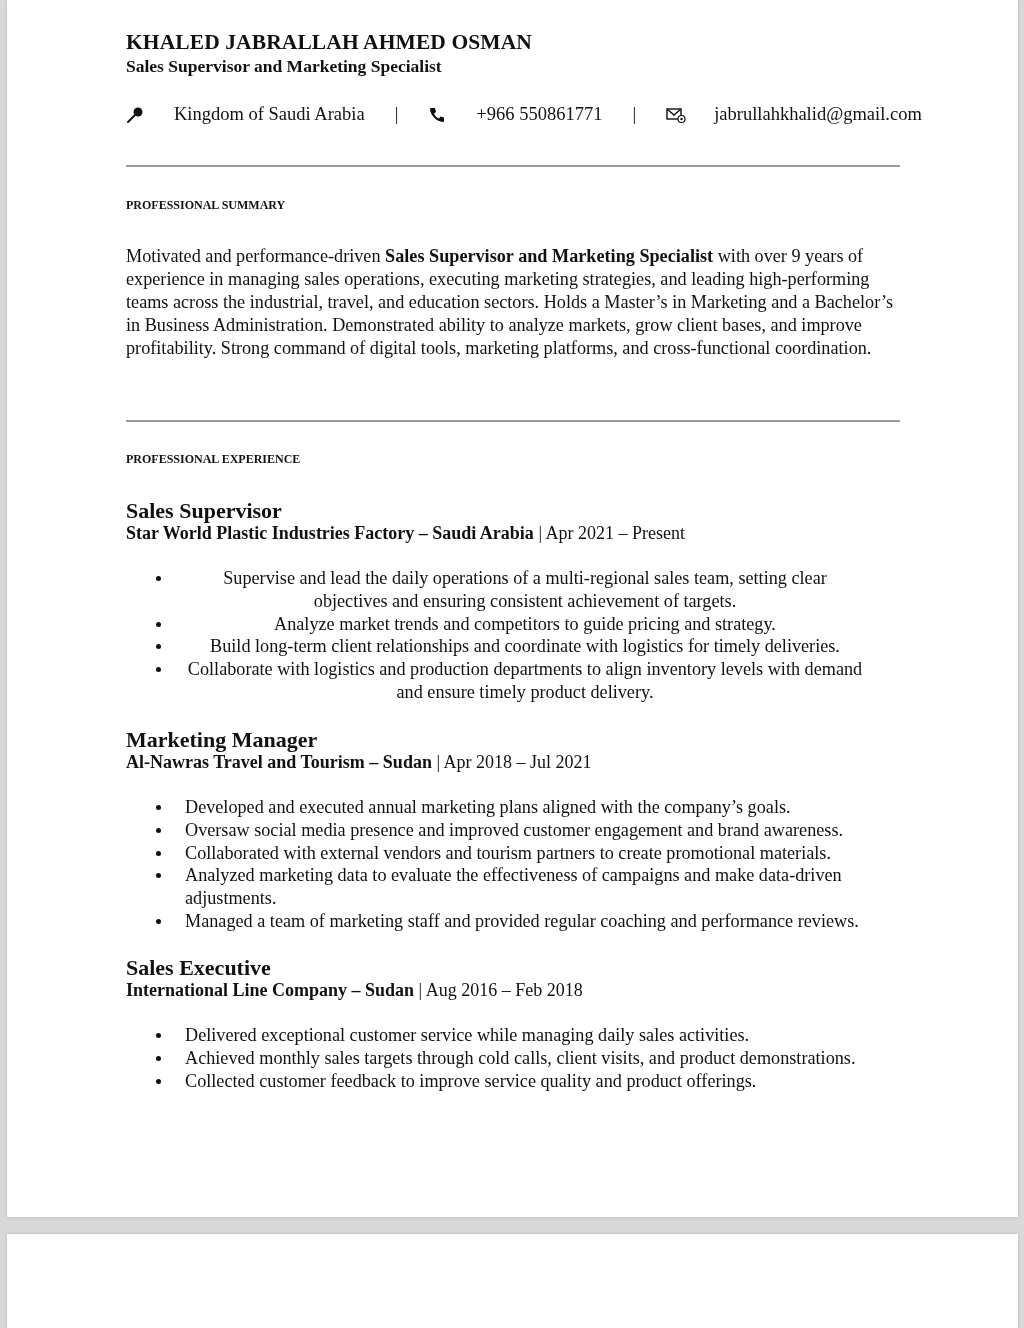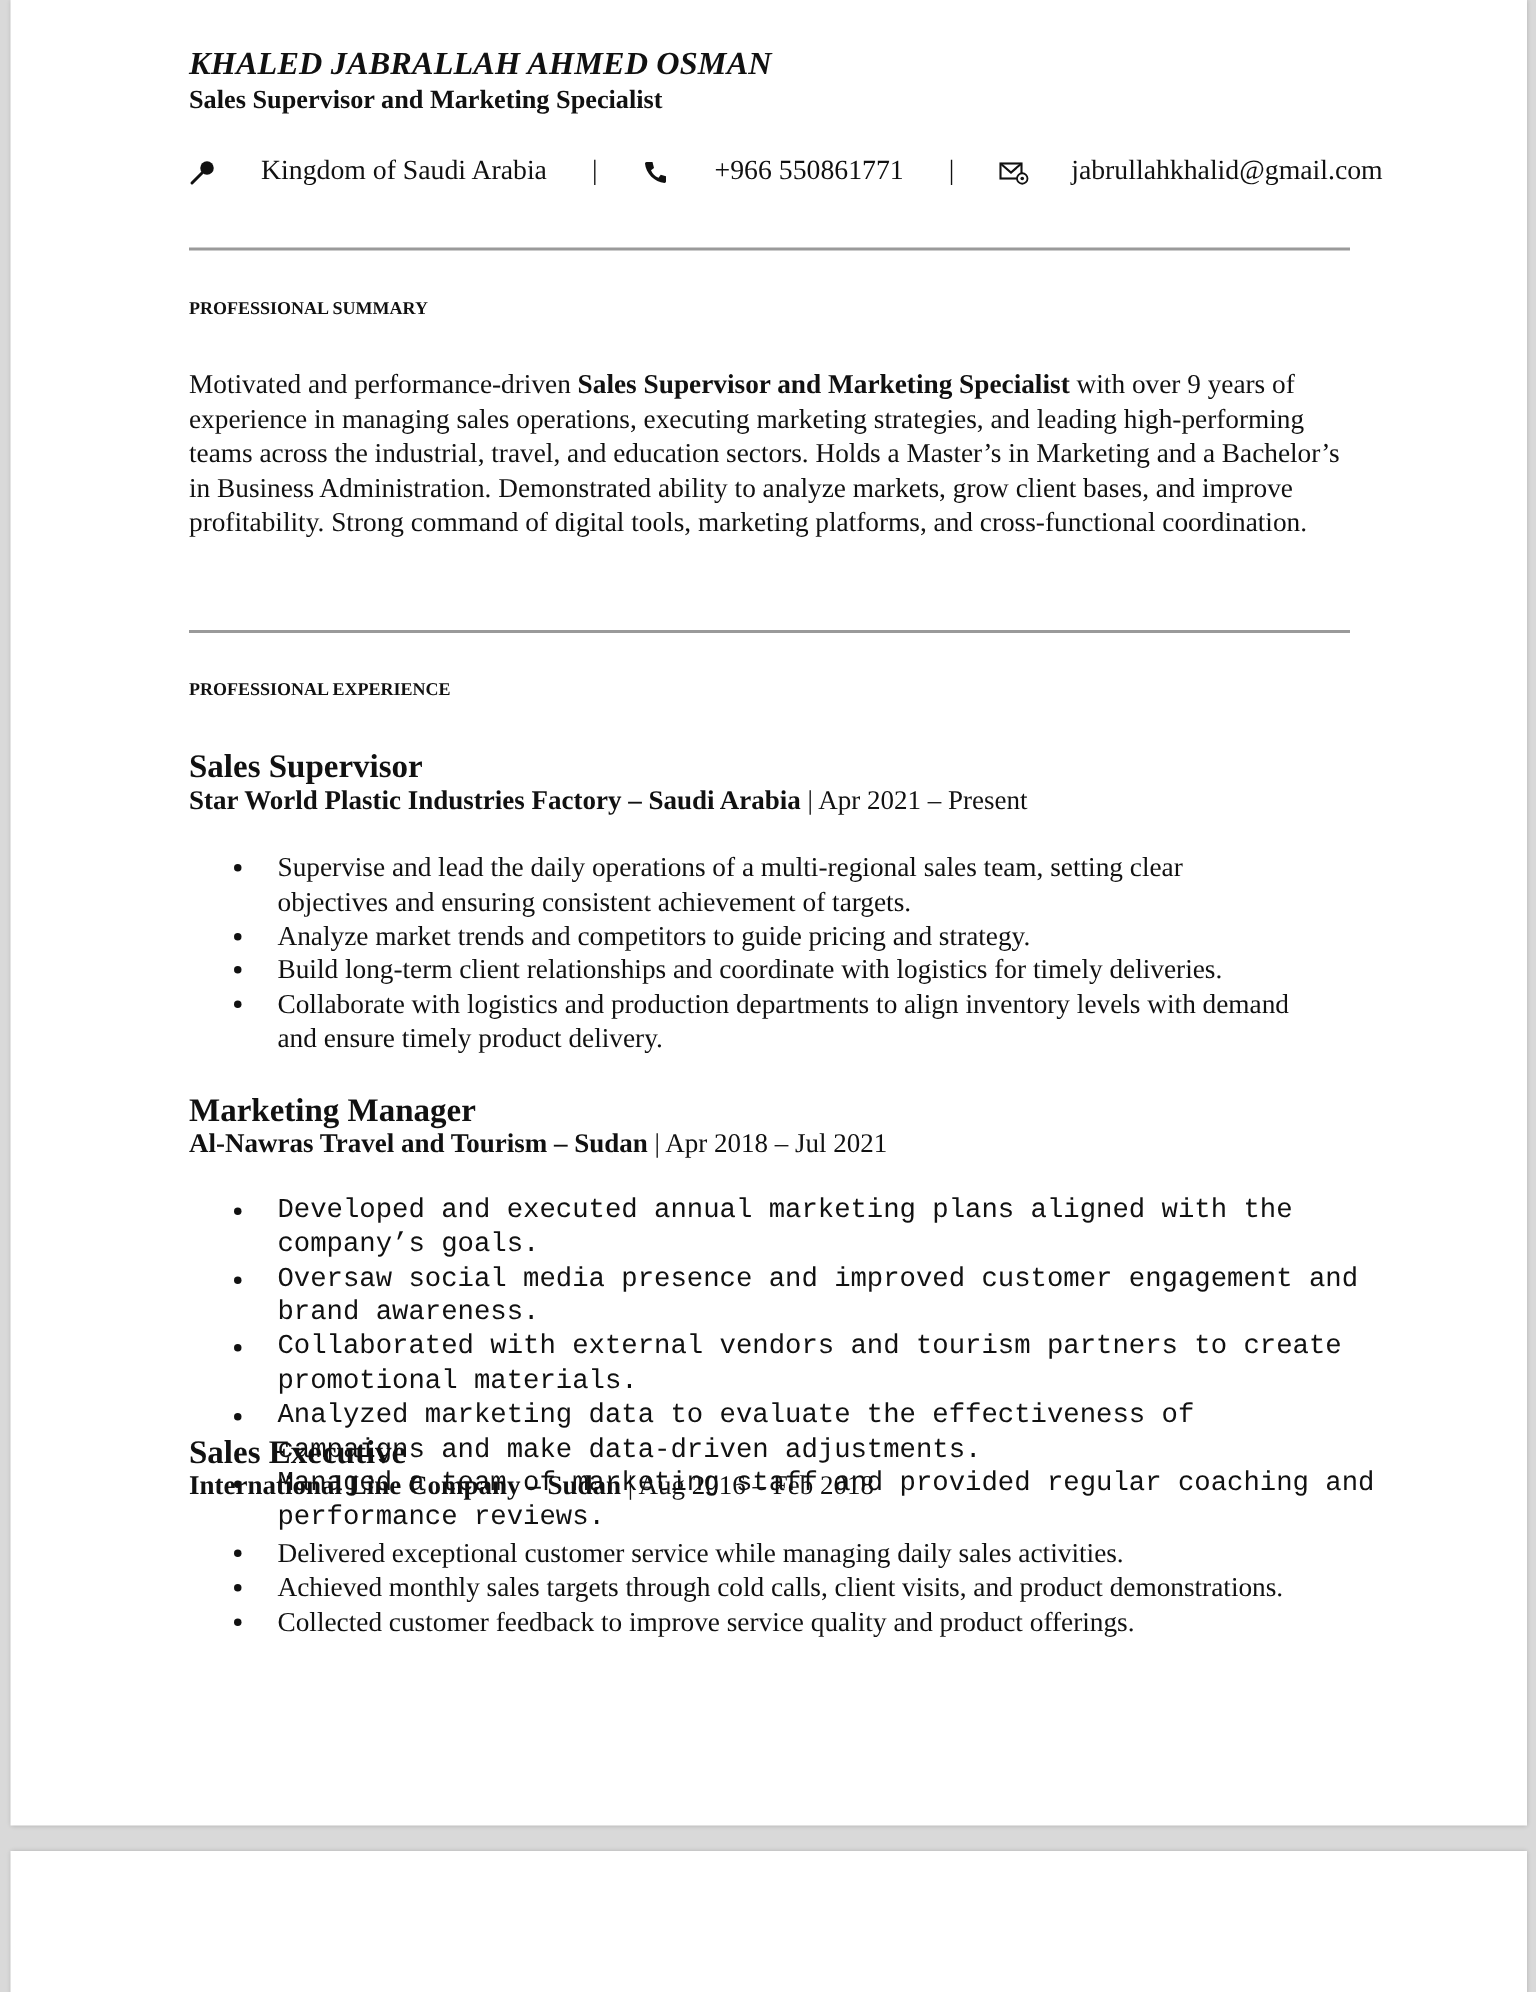--- a/index.html
+++ b/index.html
@@ -32,21 +32,20 @@
       width: 780px;
     }
     .name {
       position: absolute;
       top: 30px;
       left: 0;
       font-size: 21.5px;
       font-weight: bold;
       white-space: nowrap;
       letter-spacing: 0.1px;
-      font-style: italic;
     }
     .title {
       position: absolute;
       top: 56px;
       left: 0;
       font-size: 17.5px;
       font-weight: bold;
       white-space: nowrap;
     }
     .contact {
@@ -125,22 +124,22 @@
     }
     .bullets li .dot {
       position: absolute;
       left: 30px;
       top: 9px;
       width: 5px;
       height: 5px;
       border-radius: 50%;
       background: #111;
     }
-    .job-1 .bullets li { width: 680px; }
-    .job-2 .bullets li { width: 740px; font-family: Liberation Mono, monospace; }
+    .job-1 .bullets li { width: 680px; text-align: center; }
+    .job-2 .bullets li { width: 740px; }
     .job-3 .bullets li { width: 740px; }
   </style>
 </head>
 <body>
 
 <div class="page page-1">
   <div class="content">
 
     <div class="name">KHALED JABRALLAH AHMED OSMAN</div>
     <div class="title">Sales Supervisor and Marketing Specialist</div>

